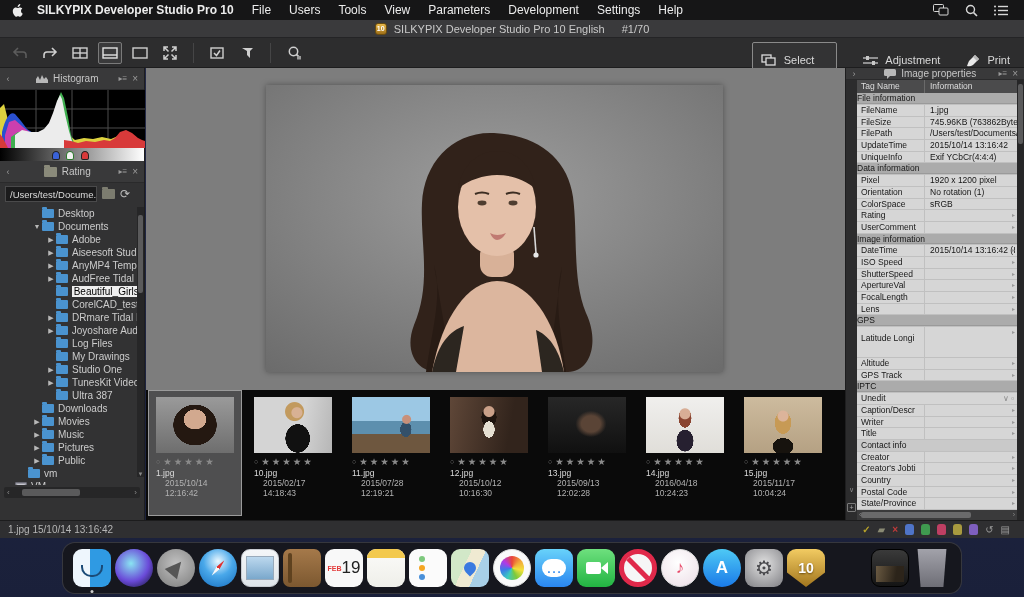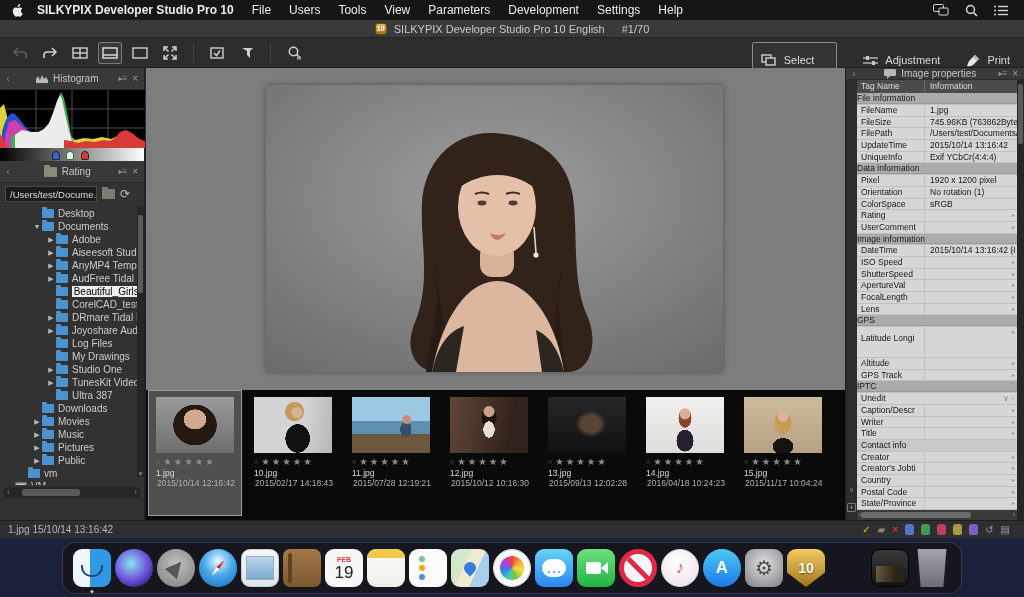--- a/index.html
+++ b/index.html
@@ -80,21 +80,21 @@
 
   
   #strip{position:absolute;left:146px;top:390px;width:699px;height:130px;background:#0a0a0a;display:flex;align-items:flex-start;overflow:hidden;padding-left:2px}
   .fcell{width:94px;height:126px;margin-right:4px;flex:none;padding-top:4px;cursor:pointer;border:1px solid transparent}
   .fcell[data-v~="sel"]{background:#4f4f50;border:1px solid #9b9b9b}
   .fart{width:78px;height:56px;margin:2px auto 0 auto;background:#444}
   .frate{display:flex;align-items:center;margin:3px 0 0 7px;color:#8a8a8a}
   .frate .dot{font-size:7px;margin-right:3px;color:#7a7a7a}
   .frate .st{font-size:9.5px;letter-spacing:2px}
   .fname{margin:1px 0 0 7px;font-size:8.5px;color:#dcdcdc}
-  .fdt{margin-left:8px;font-size:8.5px;color:#b2b2b2}
+  .fdt{margin-left:16px;font-size:8.5px;color:#b2b2b2}
 
   .fart[data-art="t1"]{background:radial-gradient(ellipse 26% 32% at 50% 40%,#d2a98f 0 55%,rgba(0,0,0,0) 56%),radial-gradient(ellipse 46% 60% at 50% 50%,#241811 0 60%,rgba(0,0,0,0) 61%),linear-gradient(180deg,#9a9a9a,#6e6e6e)}
   .fart[data-art="t2"]{background:radial-gradient(circle 5px at 55% 28%,#d8b193 0 5px,rgba(0,0,0,0) 6px),radial-gradient(circle 9px at 52% 26%,#c29a5e 0 9px,rgba(0,0,0,0) 10px),radial-gradient(ellipse 26% 42% at 56% 74%,#111 0 60%,rgba(0,0,0,0) 61%),linear-gradient(100deg,#d4d4d4 0 60%,#b6b6b6)}
   .fart[data-art="t3"]{background:radial-gradient(circle 4px at 70% 40%,#c8907a 0 4px,rgba(0,0,0,0) 5px),radial-gradient(ellipse 12% 22% at 69% 58%,#33506a 0 60%,rgba(0,0,0,0) 61%),linear-gradient(180deg,#9cc8e4 0 42%,#5d8fae 42% 66%,#6e573f 66%)}
   .fart[data-art="t4"]{background:radial-gradient(circle 5px at 50% 26%,#caa088 0 5px,rgba(0,0,0,0) 6px),radial-gradient(ellipse 12% 24% at 50% 58%,#e6e0d2 0 60%,rgba(0,0,0,0) 61%),radial-gradient(ellipse 16% 28% at 50% 36%,#1e140e 0 60%,rgba(0,0,0,0) 61%),linear-gradient(100deg,#5f4738,#32241c 75%)}
   .fart[data-art="t5"]{background:radial-gradient(ellipse 32% 38% at 55% 48%,#5a4436 0 38%,rgba(0,0,0,0) 62%),linear-gradient(180deg,#272727,#101010)}
   .fart[data-art="t6"]{background:radial-gradient(circle 5px at 50% 30%,#d8ae96 0 5px,rgba(0,0,0,0) 6px),radial-gradient(ellipse 15% 30% at 50% 38%,#8a4430 0 55%,rgba(0,0,0,0) 56%),radial-gradient(ellipse 18% 32% at 50% 78%,#262030 0 60%,rgba(0,0,0,0) 61%),linear-gradient(#f0efed,#e0ded9)}
   .fart[data-art="t7"]{background:radial-gradient(circle 5px at 50% 34%,#dcb49a 0 5px,rgba(0,0,0,0) 6px),radial-gradient(ellipse 19% 36% at 50% 46%,#c79a55 0 55%,rgba(0,0,0,0) 56%),radial-gradient(ellipse 22% 24% at 50% 88%,#17130e 0 60%,rgba(0,0,0,0) 61%),linear-gradient(#cdbb9e,#b5a183)}
 
   
@@ -149,21 +149,21 @@
   .dicon[data-app="finder"]::before{content:"";position:absolute;left:8px;right:8px;bottom:10px;height:10px;border:2px solid #1a4a77;border-top:none;border-radius:0 0 10px 10px}
   .dicon[data-app="siri"]{border-radius:50%;background:radial-gradient(circle at 42% 38%,#8ae4f2,#6a4ad8 55%,#17173a 95%)}
   .dicon[data-app="launchpad"]{border-radius:50%;background:radial-gradient(circle at 50% 40%,#c2c2c2,#8a8a8a 80%)}
   .dicon[data-app="launchpad"]::before{content:"";width:0;height:0;border-left:8px solid transparent;border-right:8px solid transparent;border-bottom:16px solid #565656;transform:rotate(40deg)}
   .dicon[data-app="safari"]{border-radius:50%;background:radial-gradient(circle at 50% 32%,#eaf8ff,#49a8ea 45%,#1a72c2 95%)}
   .dicon[data-app="safari"]::before{content:"";width:4px;height:20px;background:linear-gradient(180deg,#e03030 0 50%,#f8f8f8 50%);transform:rotate(40deg);clip-path:polygon(50% 0,100% 50%,50% 100%,0 50%)}
   .dicon[data-app="mail"]{background:linear-gradient(#f4f6f8,#dfe5ea);border:1px solid #c8ccd2}
   .dicon[data-app="mail"]::before{content:"";width:26px;height:22px;background:linear-gradient(#bcd8ee,#7aa8cc);border:1px solid #9ab;}
   .dicon[data-app="contacts"]{background:linear-gradient(#a5794a,#7c5830);border-radius:7px}
   .dicon[data-app="contacts"]::before{content:"";position:absolute;left:5px;top:4px;bottom:4px;width:4px;background:#5f421f;border-radius:2px}
-  .dicon[data-app="calendar"]{background:#f8f8f8;flex-direction:column;display:flex}
+  .dicon[data-app="calendar"]{background:#f8f8f8;flex-direction:row;display:flex}
   .cal-m{font-size:7px;color:#e23a3a;font-weight:bold;line-height:9px}
   .cal-d{font-size:17px;color:#222;line-height:18px}
   .dicon[data-app="notes"]{background:linear-gradient(#fbfbf9,#efefe9)}
   .dicon[data-app="notes"]::before{content:"";position:absolute;top:0;left:0;right:0;height:9px;background:#f3c94d;border-radius:9px 9px 0 0}
   .dicon[data-app="reminders"]{background:#fbfbfb}
   .dicon[data-app="reminders"]::before{content:"";width:6px;height:6px;border-radius:50%;background:#f5a623;box-shadow:0 9px 0 #4a90d9,0 -9px 0 #7ec97e;margin-right:12px}
   .dicon[data-app="maps"]{background:linear-gradient(115deg,#d2e8c8 0 38%,#f0ead2 38% 64%,#a8d0e8 64%)}
   .dicon[data-app="maps"]::before{content:"";width:12px;height:12px;border-radius:50% 50% 50% 0;background:#3a7ae0;transform:rotate(-45deg)}
   .dicon[data-app="photos"]{border-radius:50%;background:#fafafa;border:1px solid #ddd}
   .dicon[data-app="photos"]::before{content:"";width:24px;height:24px;border-radius:50%;background:conic-gradient(#e8453a,#f2a83a,#f2e13a,#7ec93a,#3ac9c0,#3a7ae8,#b03ae8,#e8453a)}

